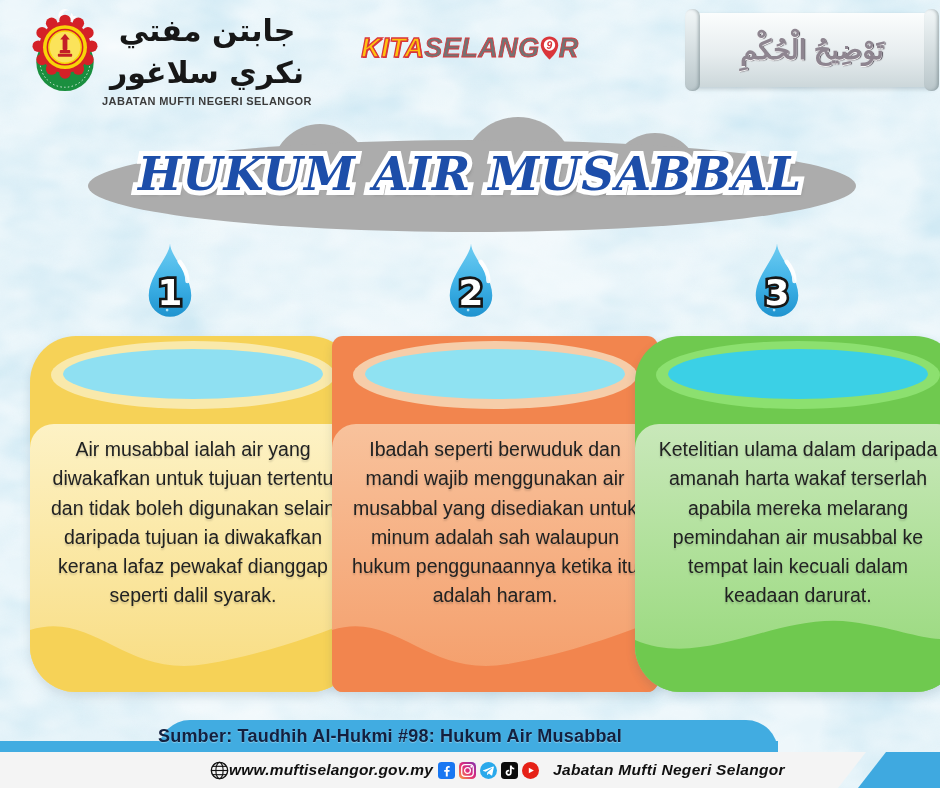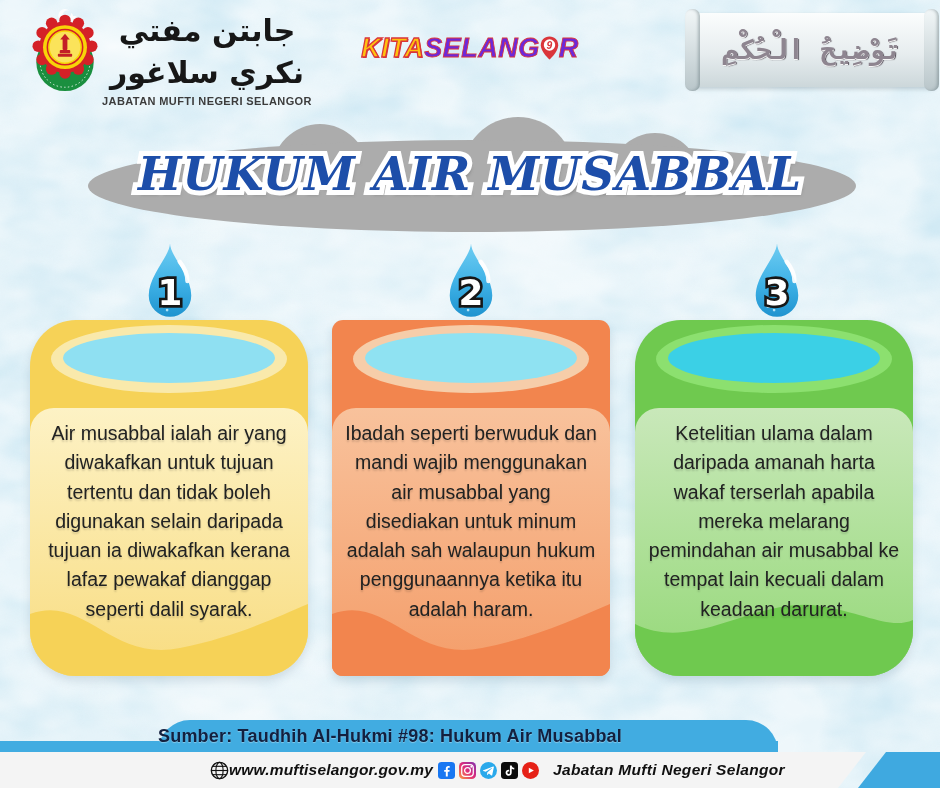--- a/index.html
+++ b/index.html
@@ -16,46 +16,46 @@
   }
 
   
   .crest{position:absolute;left:22px;top:7px;width:86px;height:86px;}
   .org-block{position:absolute;left:96px;top:10px;width:222px;text-align:center;}
   .org-callig{font-family:"DejaVu Sans",sans-serif;direction:rtl;font-size:30px;font-weight:bold;color:#171717;line-height:42px;letter-spacing:-1px;}
   .org-name{font-size:11px;font-weight:bold;color:#3c3c3c;letter-spacing:.4px;margin-top:1px;}
 
   .brand{position:absolute;left:340px;top:33px;width:260px;text-align:center;font-style:italic;font-weight:bold;font-size:27px;letter-spacing:.5px;white-space:nowrap;}
   .brand .kita{color:#ffc20e;-webkit-text-stroke:1.3px #d9353a;text-shadow:1px 1px 0 #d9353a;margin-top:19px;}
-  .brand .selang,.brand .r{color:#6d28d9;-webkit-text-stroke:.8px #da353a;}
+  .brand .selang,.brand .r{color:#737373;-webkit-text-stroke:.8px #da353a;}
   .brand .pin{display:inline-block;vertical-align:-4px;margin:0 0px;}
 
   .scroll{position:absolute;left:688px;top:13px;width:248px;height:74px;background:linear-gradient(180deg,#fbfdfd,#e7edef 55%,#ccd7da);border-radius:5px;box-shadow:0 2px 4px rgba(60,80,90,.25);}
   .scroll:before,.scroll:after{content:"";position:absolute;top:-4px;bottom:-4px;width:15px;background:linear-gradient(180deg,#f2f7f8,#b9c6ca);border-radius:7px;box-shadow:inset -2px 0 3px rgba(90,110,115,.4);}
   .scroll:before{left:-3px;}
   .scroll:after{right:-3px;}
-  .scroll-text{position:absolute;inset:0;display:flex;align-items:center;justify-content:center;direction:rtl;font-family:Liberation Mono, monospace;font-size:27px;font-weight:bold;color:#8e8590;text-shadow:0 1px 0 #f6f6f6,1px 1px 1px #4a434e;}
+  .scroll-text{position:absolute;inset:0;display:flex;align-items:center;justify-content:center;direction:rtl;font-family:Liberation Sans, sans-serif;font-size:27px;font-weight:bold;color:#8e8590;text-shadow:0 1px 0 #f6f6f6,1px 1px 1px #4a434e;}
 
   
   .cloud i{position:absolute;background:#acacac;border-radius:50%;}
   .cloud-base{left:88px;top:140px;width:768px;height:92px;}
   .cloud-b1{left:272px;top:124px;width:96px;height:96px;}
   .cloud-b2{left:462px;top:117px;width:112px;height:112px;}
   .cloud-b3{left:610px;top:133px;width:90px;height:90px;}
   .title-wrap{position:absolute;left:0;top:146px;width:940px;text-align:center;font-family:"DejaVu Serif",serif;font-style:italic;font-weight:bold;font-size:46px;letter-spacing:1px;line-height:56px;}
   .title-stroke{position:absolute;left:0;right:0;color:#fff;-webkit-text-stroke:10px #fff;text-shadow:4px 5px 3px rgba(110,110,110,.55);}
   .title-fill{position:absolute;left:0;right:0;color:#1d4ea9;}
 
   
   .drop{position:absolute;width:58px;height:80px;}
   .drop text{font-family:"DejaVu Sans",sans-serif;}
   #drop-1{left:141px;top:242px;} #drop-2{left:442px;top:242px;} #drop-3{left:748px;top:242px;}
 
   
-  .card{position:absolute;top:320px;width:278px;height:356px;border-radius:46px;overflow:hidden;background:var(--outer);box-shadow:0 5px 10px rgba(40,80,110,.15);}
+  .card{position:absolute;top:336px;width:278px;height:356px;border-radius:46px;overflow:hidden;background:var(--outer);box-shadow:0 5px 10px rgba(40,80,110,.15);padding-left:48px;}
   .card--yellow{--outer:#f6d257;--ring:#f9e9ab;--water:#8fe0f2;--ptop:#fdf2c5;--pbot:#f8dc80;}
   .card--orange{--outer:#f2854e;--ring:#f6cda9;--water:#8fe2f2;--ptop:#f8c29c;--pbot:#f49d69;}
   .card--green {--outer:#6fc94f;--ring:#8ce06f;--water:#3bd0e6;--ptop:#c9e8ba;--pbot:#94d877;}
   #card-1{left:30px;} #card-2{left:332px;border-radius:11px;} #card-3{left:635px;}
   .panel{position:absolute;left:0;right:0;top:88px;bottom:0;background:linear-gradient(180deg,var(--ptop),var(--pbot));border-radius:24px 24px 0 0;}
   .rim{position:absolute;top:5px;left:21px;right:21px;height:68px;border-radius:50%;background:var(--ring);}
   .water{position:absolute;top:8px;left:12px;right:12px;bottom:10px;border-radius:50%;background:var(--water);}
   .wave{position:absolute;left:0;bottom:0;width:100%;height:86px;}
   .card-text{position:absolute;top:99px;left:13px;right:13px;text-align:center;font-size:19.5px;line-height:1.5;color:#212222;text-shadow:0 2px 2px rgba(0,0,0,.16);}
 

